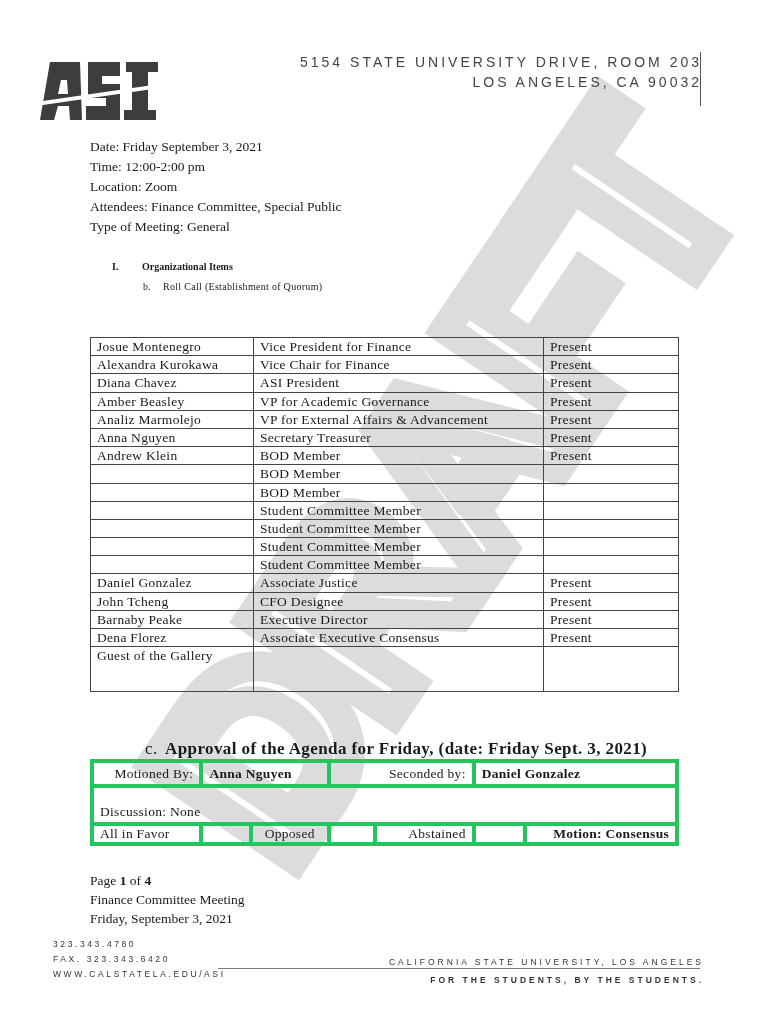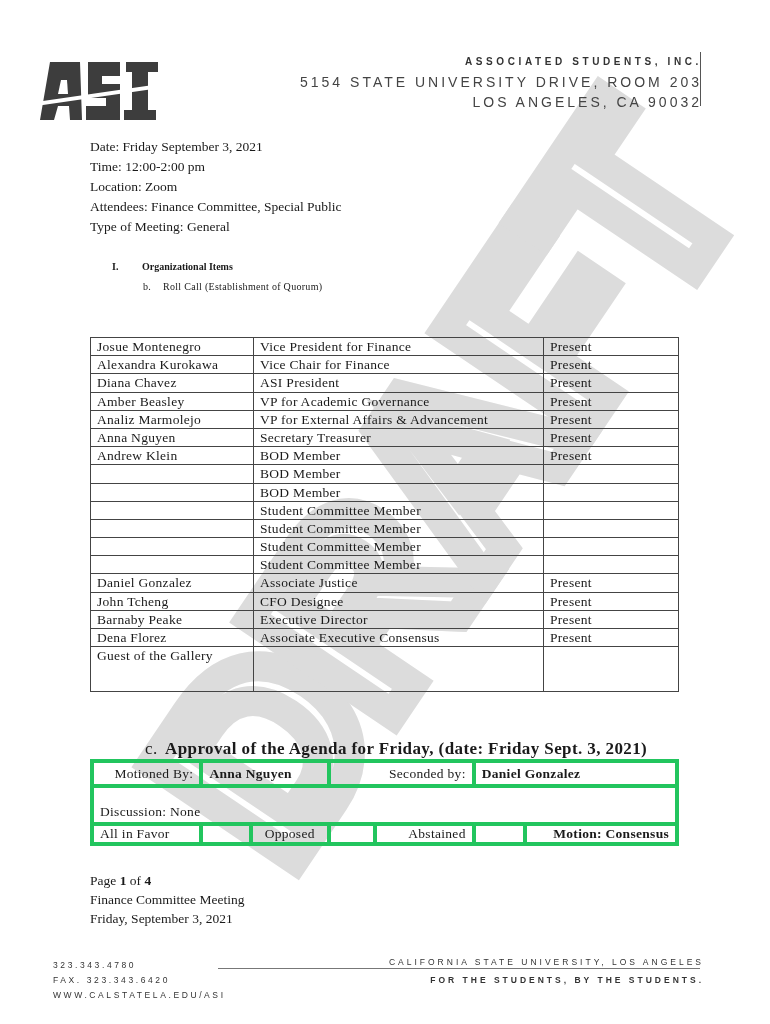--- a/index.html
+++ b/index.html
@@ -50,21 +50,21 @@
     .motion { left: 90px; top: 759px; width: 589px; border-collapse: collapse; font-size: 13.5px; }
     .motion td { border: 4px solid #22c55e; padding: 0 6px; height: 25px; vertical-align: middle; letter-spacing: 0.3px; }
     .motion td.right { text-align: right; }
     .motion td.bold { font-weight: bold; }
     .motion tr.disc td { height: 38px; vertical-align: top; padding-top: 16px; }
     .motion tr.votes td { height: 18px; line-height: 16px; }
 
     
     .page-info { left: 90px; top: 871px; font-size: 13.5px; line-height: 19px; }
     .page-info b { font-weight: bold; }
-    .contact { left: 53px; top: 937px; font-family: "Liberation Sans", sans-serif; font-size: 8.5px; letter-spacing: 2.6px; line-height: 15px; color: #333; margin-top: 21px; }
+    .contact { left: 53px; top: 937px; font-family: "Liberation Sans", sans-serif; font-size: 8.5px; letter-spacing: 2.6px; line-height: 15px; color: #333; }
     .contact-rule { left: 218px; top: 968px; width: 482px; height: 1px; background: #777; }
     .footer-right { right: 66px; font-family: "Liberation Sans", sans-serif; font-size: 8.5px; letter-spacing: 3px; color: #333; text-align: right; }
     .fr1 { top: 957px; }
     .fr2 { top: 975px; font-weight: bold; }
   </style>
 </head>
 <body>
 
 <div class="watermark">DRAFT</div>
 
@@ -77,21 +77,20 @@
       <path d="M52,4 L84,4 L84,18 L66,18 L66,26 L84,26 L84,62 L50,62 L50,48 L70,48 L70,40 L52,40 Z"></path>
 
       <polygon points="90,4 122,4 122,14 112,14 112,52 120,52 120,62 88,62 88,52 96,52 96,14 90,14"></polygon>
     </g>
     <polygon points="0,44 124,26 124,30 0,48" fill="#ffffff"></polygon>
     <polygon points="25,22 31,22 32,36 22,36" fill="#ffffff"></polygon>
   </svg>
 </div>
 
 <div class="layer org-block">
-  <div class="org-name">ASSOCIATED STUDENTS, INC.</div>
   <div class="org-line">5154 STATE UNIVERSITY DRIVE, ROOM 203</div>
   <div class="org-line">LOS ANGELES, CA 90032</div>
 </div>
 <div class="org-rule"></div>
 
 <div class="layer meta">
   <div>Date: Friday September 3, 2021</div>
   <div>Time: 12:00-2:00 pm</div>
   <div>Location: Zoom</div>
   <div>Attendees: Finance Committee, Special Public</div>

